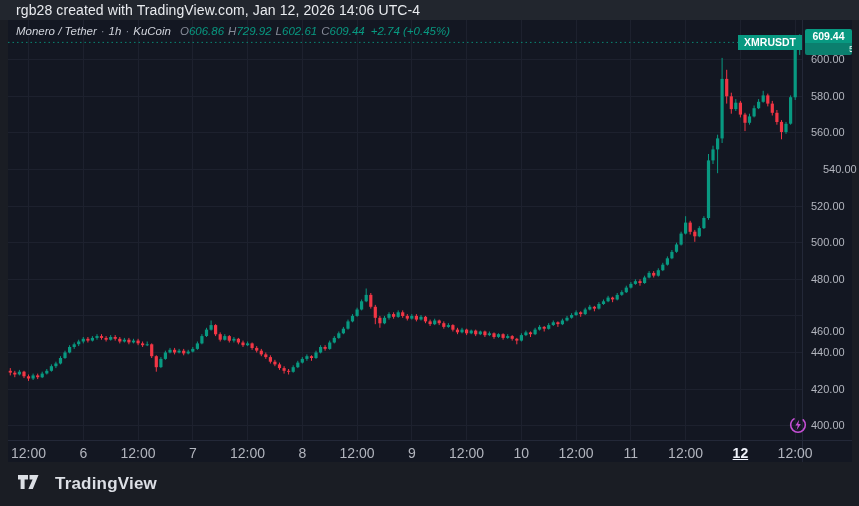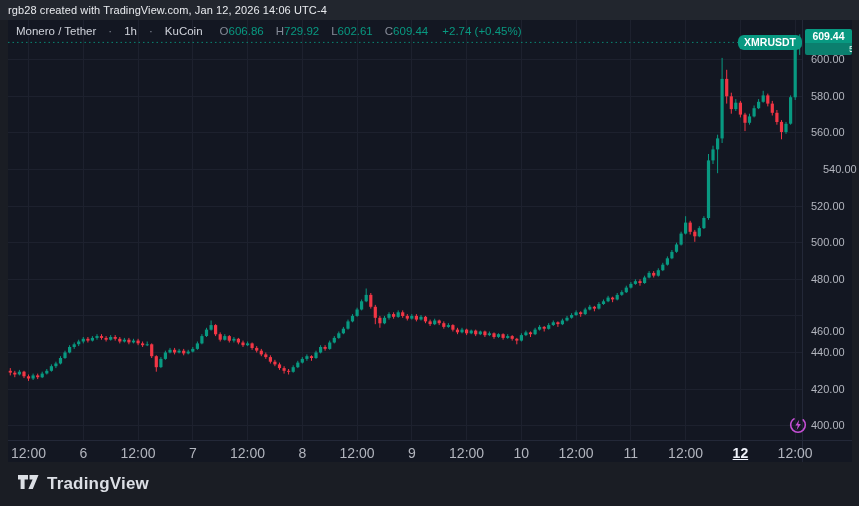--- a/index.html
+++ b/index.html
@@ -1,45 +1,45 @@
 <!DOCTYPE html>
 <html><head>
 <meta charset="utf-8">
 <style>
   html,body{margin:0;padding:0;background:#14161c;}
   .stage{position:relative;width:859px;height:506px;background:#1a1d24;overflow:hidden;
          font-family:"Liberation Sans","DejaVu Sans",sans-serif;}
   .topbar{position:absolute;left:0;top:0;width:859px;height:20px;background:#22262e;
           display:flex;align-items:center;}
-  .topbar span{color:#e9ebef;font-size:11px;margin-left:8px;letter-spacing:.1px;text-align:center;}
+  .topbar span{color:#e9ebef;font-size:14px;margin-left:16px;letter-spacing:.1px;text-align:center;}
   .panel{position:absolute;left:8px;top:20px;width:844px;height:442px;background:#131722;}
   #chart-svg{position:absolute;left:0;top:0;}
   .sep-v{position:absolute;left:794px;top:0;width:1px;height:442px;background:#232838;}
   .sep-h{position:absolute;left:0;top:420px;width:844px;height:1px;background:#232838;}
   .legend{position:absolute;left:8px;top:5px;z-index:5;font-size:11.5px;color:#d1d4dc;
-          white-space:nowrap;display:flex;align-items:center;gap:12px;}
+          white-space:nowrap;display:flex;align-items:center;gap:4px;font-style:italic;}
   .legend .dim{color:#868b98;}
   .legend .val{color:#089981;}
   .legend .chg{color:#089981;margin-left:2px;}
   .legend .grp{margin-left:5px;}
   .price-axis{position:absolute;left:794px;top:0;width:50px;height:420px;}
   .ptick{position:absolute;left:9px;font-size:11px;color:#b2b5be;}
   .time-axis{position:absolute;left:0;top:420px;width:844px;height:22px;}
   .ttick{position:absolute;top:5px;transform:translateX(-50%);font-size:14px;color:#b2b5be;}
   .ttick.em{color:#f0f3fa;font-weight:700;text-decoration:underline;}
   .price-badge{position:absolute;left:797px;width:47px;z-index:6;border-radius:2px;overflow:hidden;
                text-align:center;}
   .price-badge .row1{background:#089981;color:#ffffff;font-size:10.5px;font-weight:700;padding:1px 0 0 0;height:13px;line-height:13px;}
   .price-badge .row2{background:#0b7f6e;color:#eafaf6;font-size:9.5px;height:12px;line-height:12px;padding-left:44px;}
   .symbol-tag{position:absolute;right:50px;z-index:6;background:#089981;color:#ffffff;
-              font-size:10.5px;font-weight:700;padding:1px 6px;border-radius:6px;height:13px;line-height:13px;}
+              font-size:10.5px;font-weight:700;padding:1px 6px;border-radius:0;height:13px;line-height:13px;}
   .bolt-btn{position:absolute;left:781px;top:396px;width:18px;height:18px;z-index:5;cursor:pointer;}
   .footer{position:absolute;left:0;top:462px;width:859px;height:44px;background:#1a1d24;
           display:flex;align-items:center;}
-  .brand{display:flex;align-items:center;gap:4px;margin-left:18px;cursor:pointer;}
+  .brand{display:flex;align-items:center;gap:12px;margin-left:18px;cursor:pointer;}
   .brand-text{color:#dcdfe5;font-size:17px;font-weight:700;letter-spacing:.2px;}
 </style>
 </head>
 <body>
 
 <div class="stage">
 
   <div class="topbar">
     <span>rgb28 created with TradingView.com, Jan 12, 2026 14:06 UTC-4</span>
   </div>

